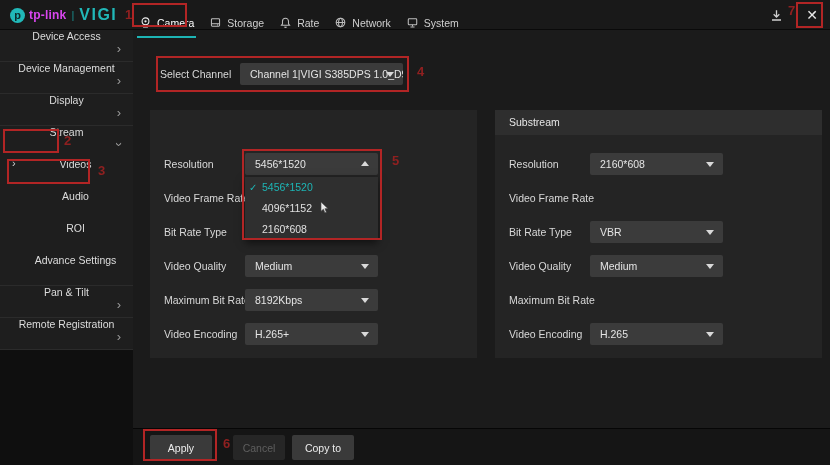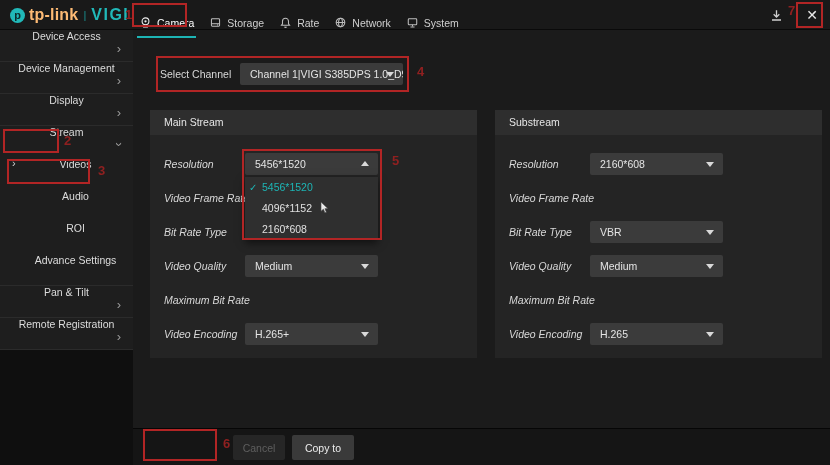--- a/index.html
+++ b/index.html
@@ -6,21 +6,21 @@
   html,body { background:#000; }
   #app {
     position:relative; width:830px; height:465px; overflow:hidden;
     background:#1b1b1b; font-family:"Liberation Sans", sans-serif;
     -webkit-font-smoothing:antialiased; color:#ddd;
   }
   
   .topbar { position:absolute; top:0; left:0; right:0; height:30px; background:#191919; border-bottom:1px solid #0a0a0a; z-index:5; }
   .logo { position:absolute; left:10px; top:0; height:30px; display:flex; align-items:center; gap:4px; }
   .logo-glyph { width:15px; height:15px; border-radius:50%; background:#21b8b8; color:#0d2a2a; font-weight:bold; font-size:11px; display:flex; align-items:center; justify-content:center; }
-  .logo-name { color:#fdba74; font-size:16px; font-weight:bold; letter-spacing:.2px; }
+  .logo-name { color:#d946ef; font-size:12px; font-weight:bold; letter-spacing:.2px; }
   .logo-div { color:#1a8f8f; font-size:11px; margin:0 1px; }
   .logo-prod { color:#21b8b8; font-size:16px; font-weight:bold; letter-spacing:1.5px; }
   .tabs { position:absolute; left:139px; top:0; height:46px; display:flex; column-gap:15px; align-items:center; }
   .tab { position:relative; display:flex; align-items:center; gap:5px; height:30px; font-size:10.5px; color:#cfcfcf; cursor:pointer; }
   .tab svg { width:13px; height:13px; stroke:#bdbdbd; fill:none; stroke-width:1.3; }
   .tab.active { color:#fff; }
   .tab.active svg { stroke:#eee; }
   .tab.active::after { content:""; position:absolute; left:-2px; right:-2px; bottom:0; height:2px; background:#1db5b5; }
   .topbar-actions { position:absolute; right:8px; top:0; height:30px; display:flex; align-items:center; gap:16px; }
   .icon-btn { display:flex; align-items:center; justify-content:center; width:20px; height:20px; cursor:pointer; }
@@ -39,21 +39,21 @@
   .content { position:absolute; left:133px; top:30px; right:0; bottom:37px; background:#1b1b1b; }
   .chan-label { position:absolute; left:27px; top:33px; height:22px; line-height:22px; font-size:10.5px; color:#d8d8d8; }
   .select { position:relative; background:#3b3b3b; border-radius:2px; height:22px; line-height:22px; font-size:10.5px; color:#e4e4e4; padding:0 24px 0 10px; white-space:nowrap; overflow:hidden; cursor:pointer; }
   .select::after { content:""; position:absolute; right:9px; top:9px; border-left:4px solid transparent; border-right:4px solid transparent; border-top:5px solid #d9d9d9; }
   .select.open::after { top:8px; border-top:none; border-bottom:5px solid #d9d9d9; }
   .chan-select { position:absolute; left:107px; top:33px; width:163px; }
   .panel { position:absolute; top:80px; width:327px; height:248px; background:#242424; }
   .panel.main { left:17px; }
   .panel.sub { left:362px; }
   .panel-header { height:25px; line-height:25px; background:#2e2e2e; padding-left:14px; font-size:10.5px; color:#e6e6e6; }
-  .row-label { position:absolute; left:14px; height:22px; line-height:22px; font-size:10.5px; color:#d8d8d8;font-style:italic; }
+  .row-label { position:absolute; left:14px; height:22px; line-height:22px; font-size:10.5px; color:#d8d8d8; }
   .row-select { position:absolute; left:95px; width:133px; }
   .r0 { top:43px; } .r1 { top:77px; } .r2 { top:111px; } .r3 { top:145px; } .r4 { top:179px; } .r5 { top:213px; }
   
   .dropdown { position:absolute; left:95px; top:67px; width:133px; height:63px; background:#2f2f2f; box-shadow:0 3px 8px rgba(0,0,0,.55); z-index:10; }
   .dd-item { position:relative; height:21px; line-height:21px; padding-left:17px; font-size:10.5px; color:#e0e0e0; cursor:pointer; white-space:nowrap; }
   .dd-item.selected { color:#1db5b5; }
   .dd-check { position:absolute; left:4px; top:0; font-size:10px; color:#1db5b5; }
   .cursor-icon { display:inline-block; margin-left:5px; vertical-align:-2px; }
   
   .footer { position:absolute; left:133px; right:0; bottom:0; height:37px; background:#151515; border-top:1px solid #060606; }
@@ -175,28 +175,28 @@
       <div class="side-sep" style="top:287px"></div>
       <div class="side-sep" style="top:319px"></div>
     </div>
   </aside>
 
   <main class="content">
     <div class="chan-label">Select Channel</div>
     <div class="select chan-select">Channel 1|VIGI S385DPS 1.0_D981</div>
 
     <section class="panel main">
-      <div class="panel-header">Main Stream</div>
       <div class="row-label r0">Resolution</div>
       <div class="select open row-select r0">5456*1520</div>
       <div class="row-label r1">Video Frame Rate</div>
       <div class="row-label r2">Bit Rate Type</div>
       <div class="row-label r3">Video Quality</div>
       <div class="select row-select r3">Medium</div>
       <div class="row-label r4">Maximum Bit Rate</div>
+      <div class="select row-select r4">8192Kbps</div>
       <div class="row-label r5">Video Encoding</div>
       <div class="select row-select r5">H.265+</div>
 
       <div class="dropdown">
         <div class="dd-item selected">
           <span class="dd-check">✓</span>
           <span>5456*1520</span>
         </div>
         <div class="dd-item">
           <span>4096*1152</span>
@@ -219,20 +219,21 @@
       <div class="select row-select r2">VBR</div>
       <div class="row-label r3">Video Quality</div>
       <div class="select row-select r3">Medium</div>
       <div class="row-label r4">Maximum Bit Rate</div>
       <div class="row-label r5">Video Encoding</div>
       <div class="select row-select r5">H.265</div>
     </section>
   </main>
 
   <footer class="footer">
+    <button class="btn btn-apply">Apply</button>
     <button class="btn btn-cancel">Cancel</button>
     <button class="btn btn-copy">Copy to</button>
   </footer>
 
   <div class="anno-box" style="left:132px; top:3px; width:55px; height:24px;"></div>
   <div class="anno-num" style="left:125px; top:7px;">1</div>
 
   <div class="anno-box" style="left:3px; top:129px; width:56px; height:24px;"></div>
   <div class="anno-num" style="left:64px; top:133px;">2</div>
 

